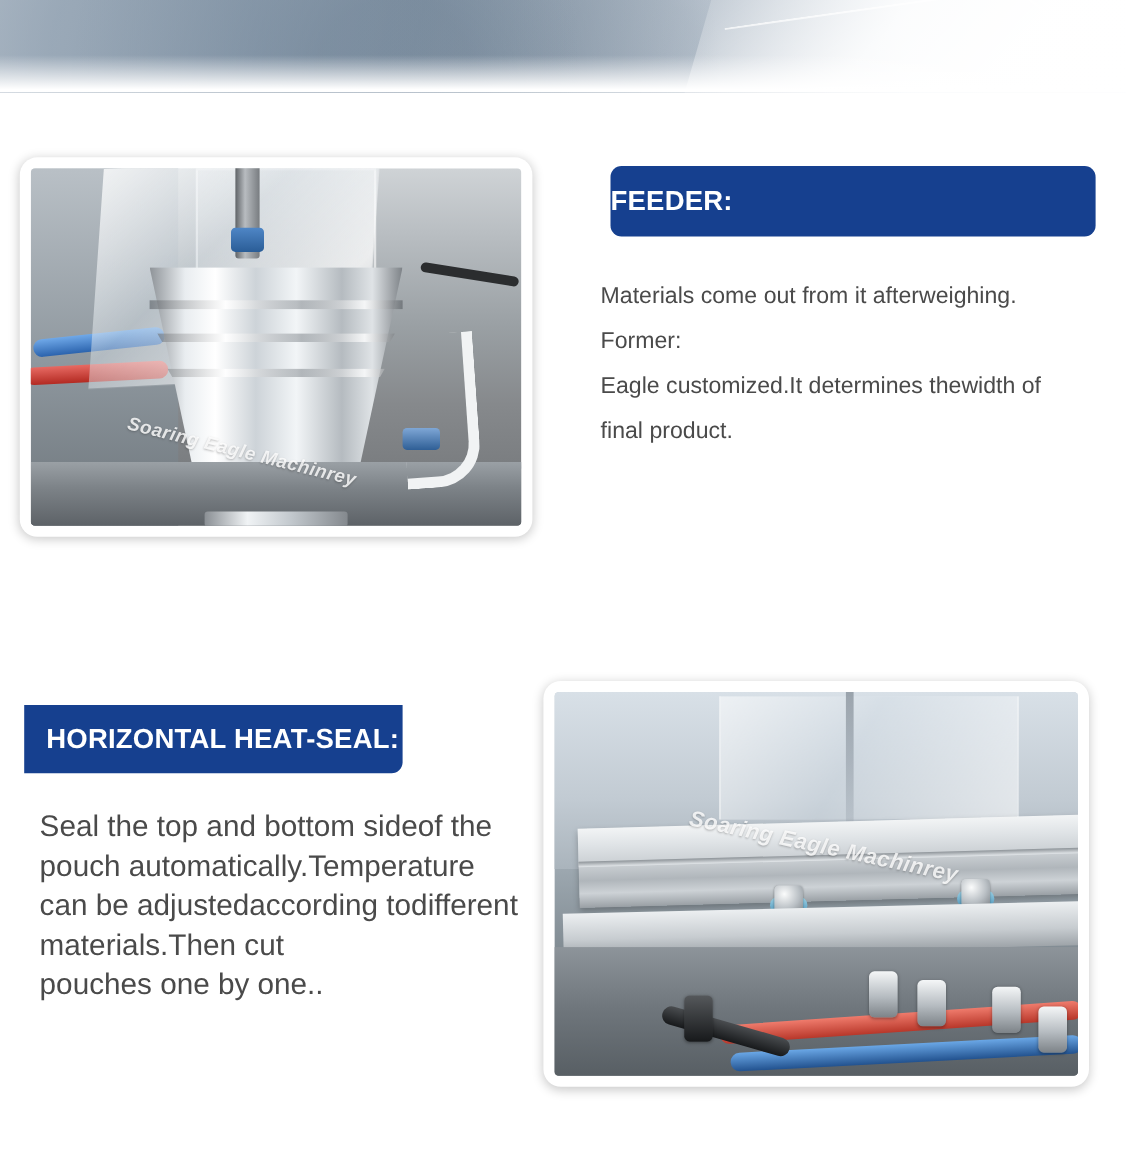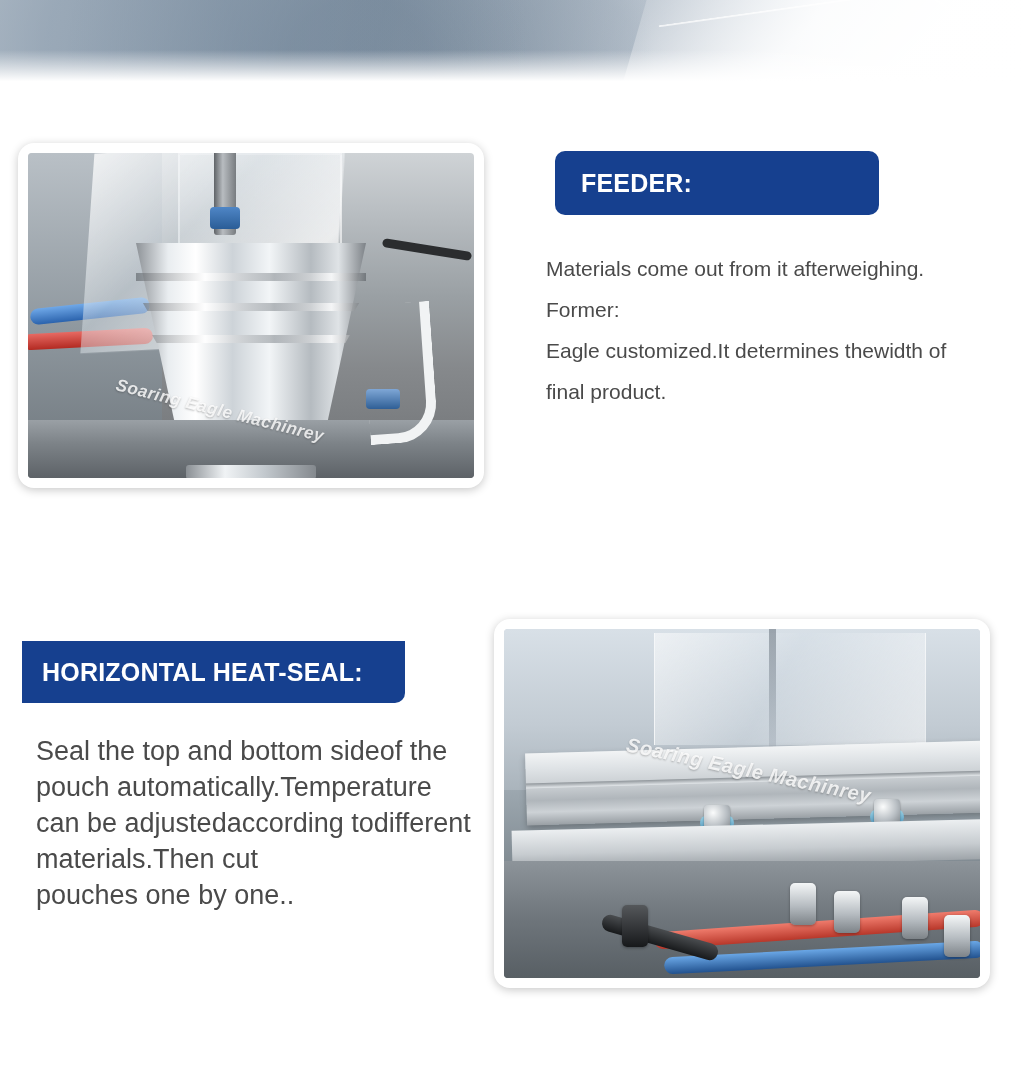--- a/index.html
+++ b/index.html
@@ -248,28 +248,27 @@
     display: flex;
     align-items: center;
     background: #16408f;
     color: #ffffff;
     font-weight: bold;
     letter-spacing: 0.2px;
     box-sizing: border-box;
   }
   #heading-feeder {
     left: 555px; top: 151px;
-    width: 324px; height: 64px;
+    width: 441px; height: 64px;
     border-radius: 10px;
-    padding-left: 26px;
     font-size: 25px;
   }
   #heading-seal {
     left: 22px; top: 641px;
-    width: 383px; height: 62px;
+    width: 344px; height: 62px;
     border-radius: 0 0 10px 0;
     padding-left: 20px;
     font-size: 25px;
   }
 
   
   .body-text {
     position: absolute;
     color: #4a4a4a;
     white-space: pre-line;

